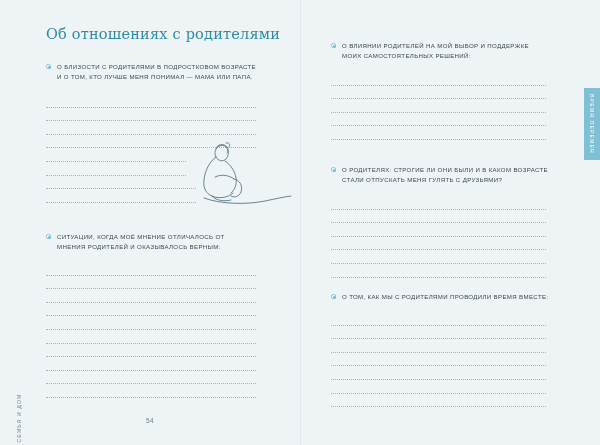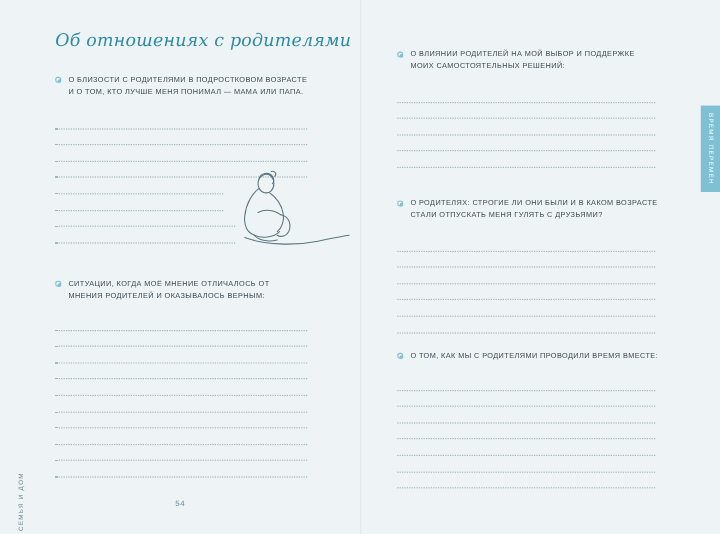--- a/index.html
+++ b/index.html
@@ -24,21 +24,20 @@
 
   .page-half { position: absolute; top: 0; height: 445px; }
   #left-half  { left: 0;   width: 300px; }
   #right-half { left: 300px; width: 300px; }
 
   
   #title {
     position: absolute;
     left: 46px; top: 26px;
     font-family: "DejaVu Serif", serif;
-    font-style: italic;
     font-size: 14.5px;
     color: #2e8ba8;
     letter-spacing: 0.2px;
     white-space: nowrap;
   }
 
   
   .qblock { position: absolute; }
   .qtext {
     font-size: 6.1px;

